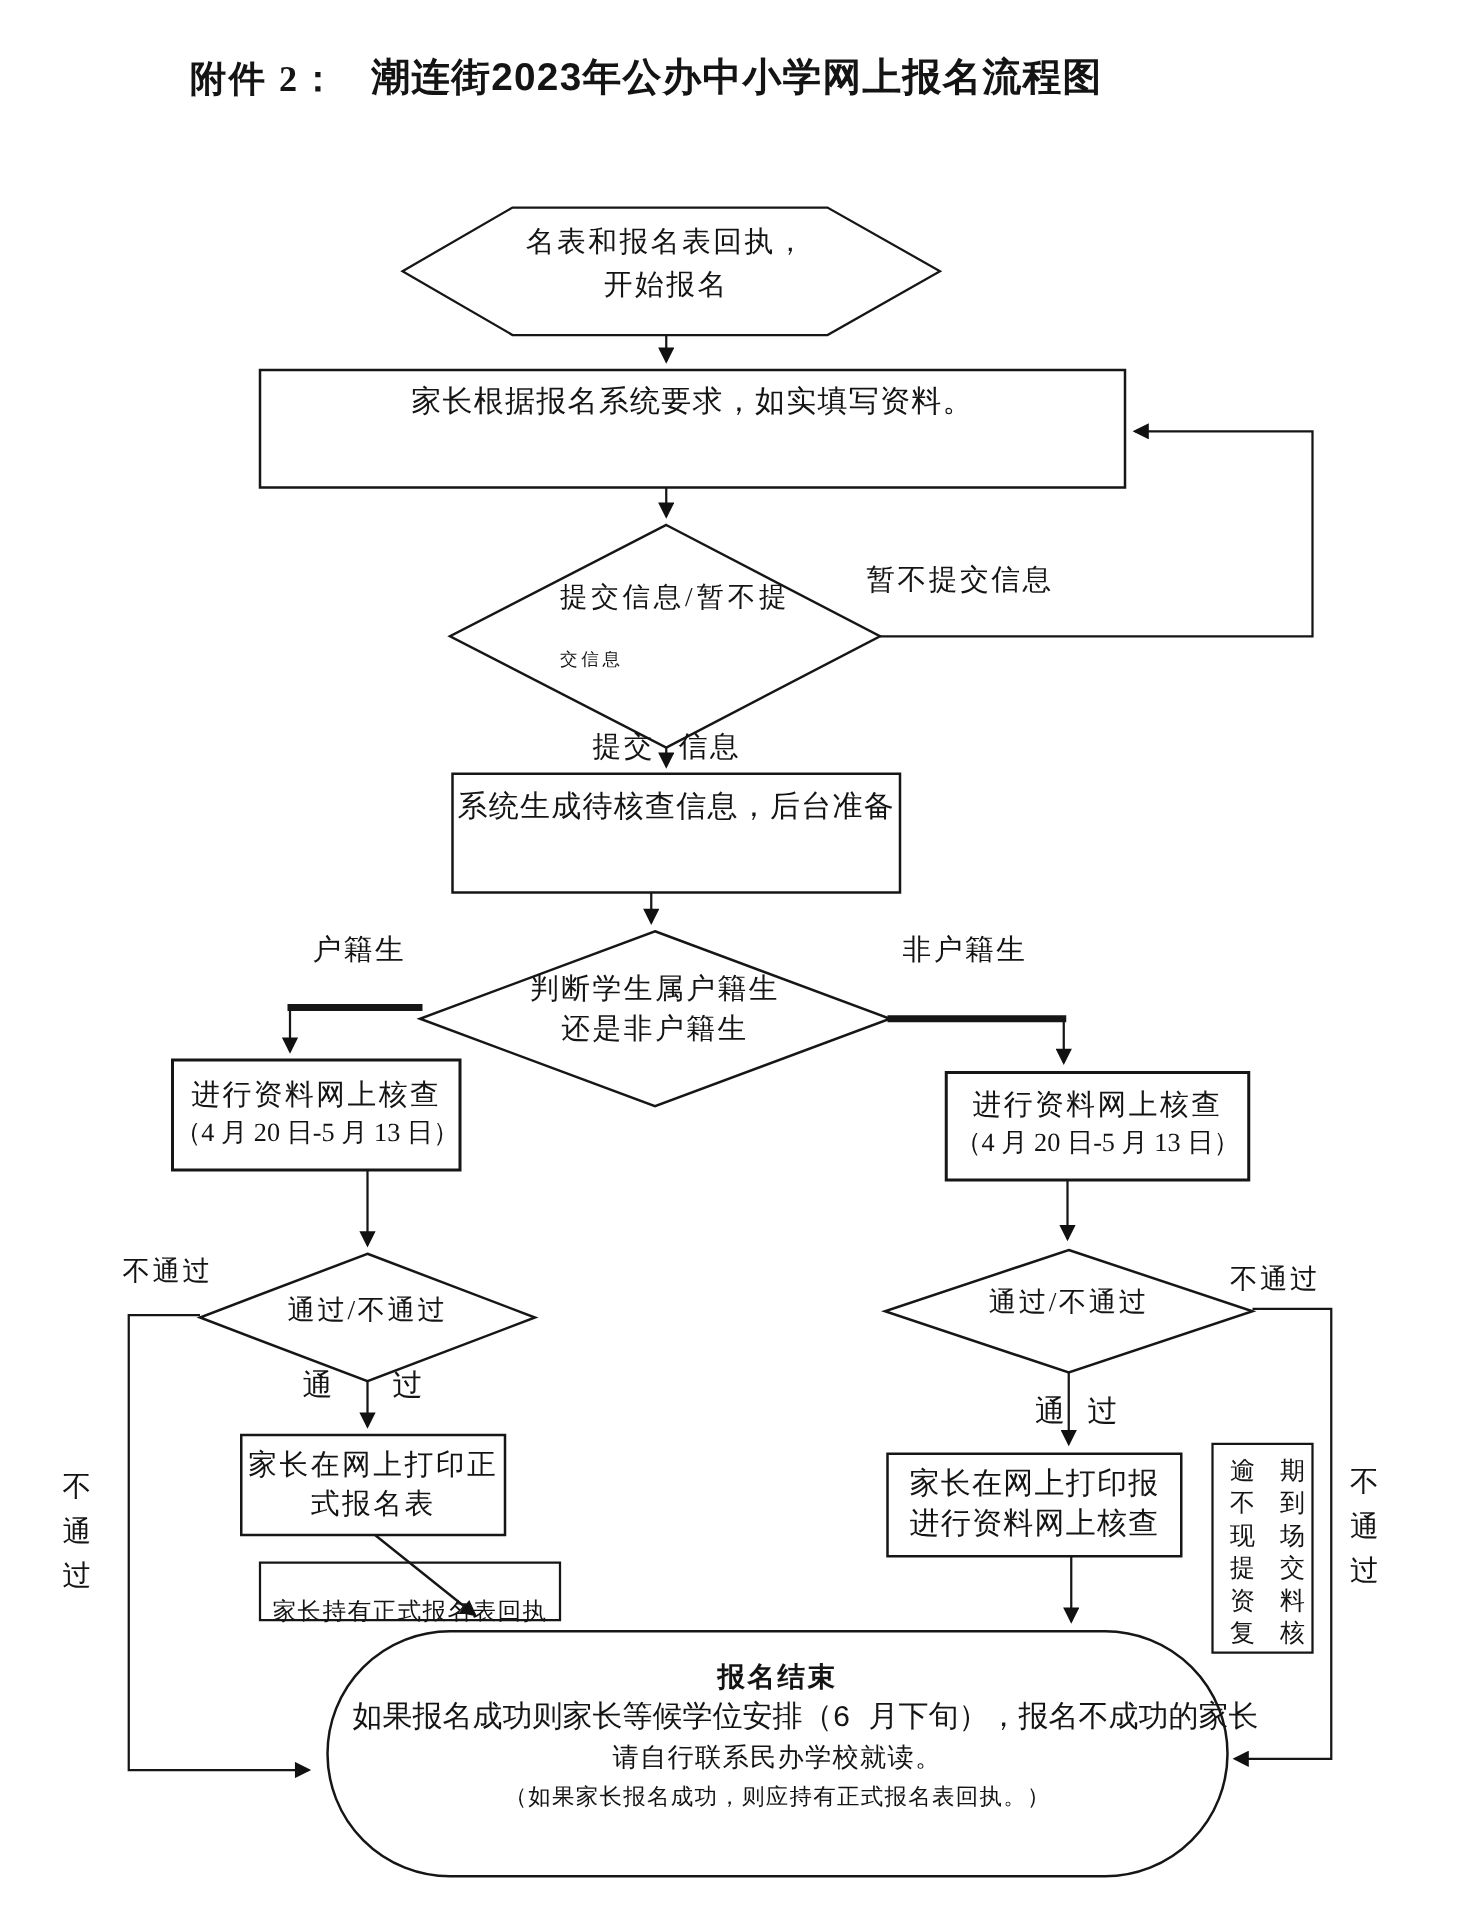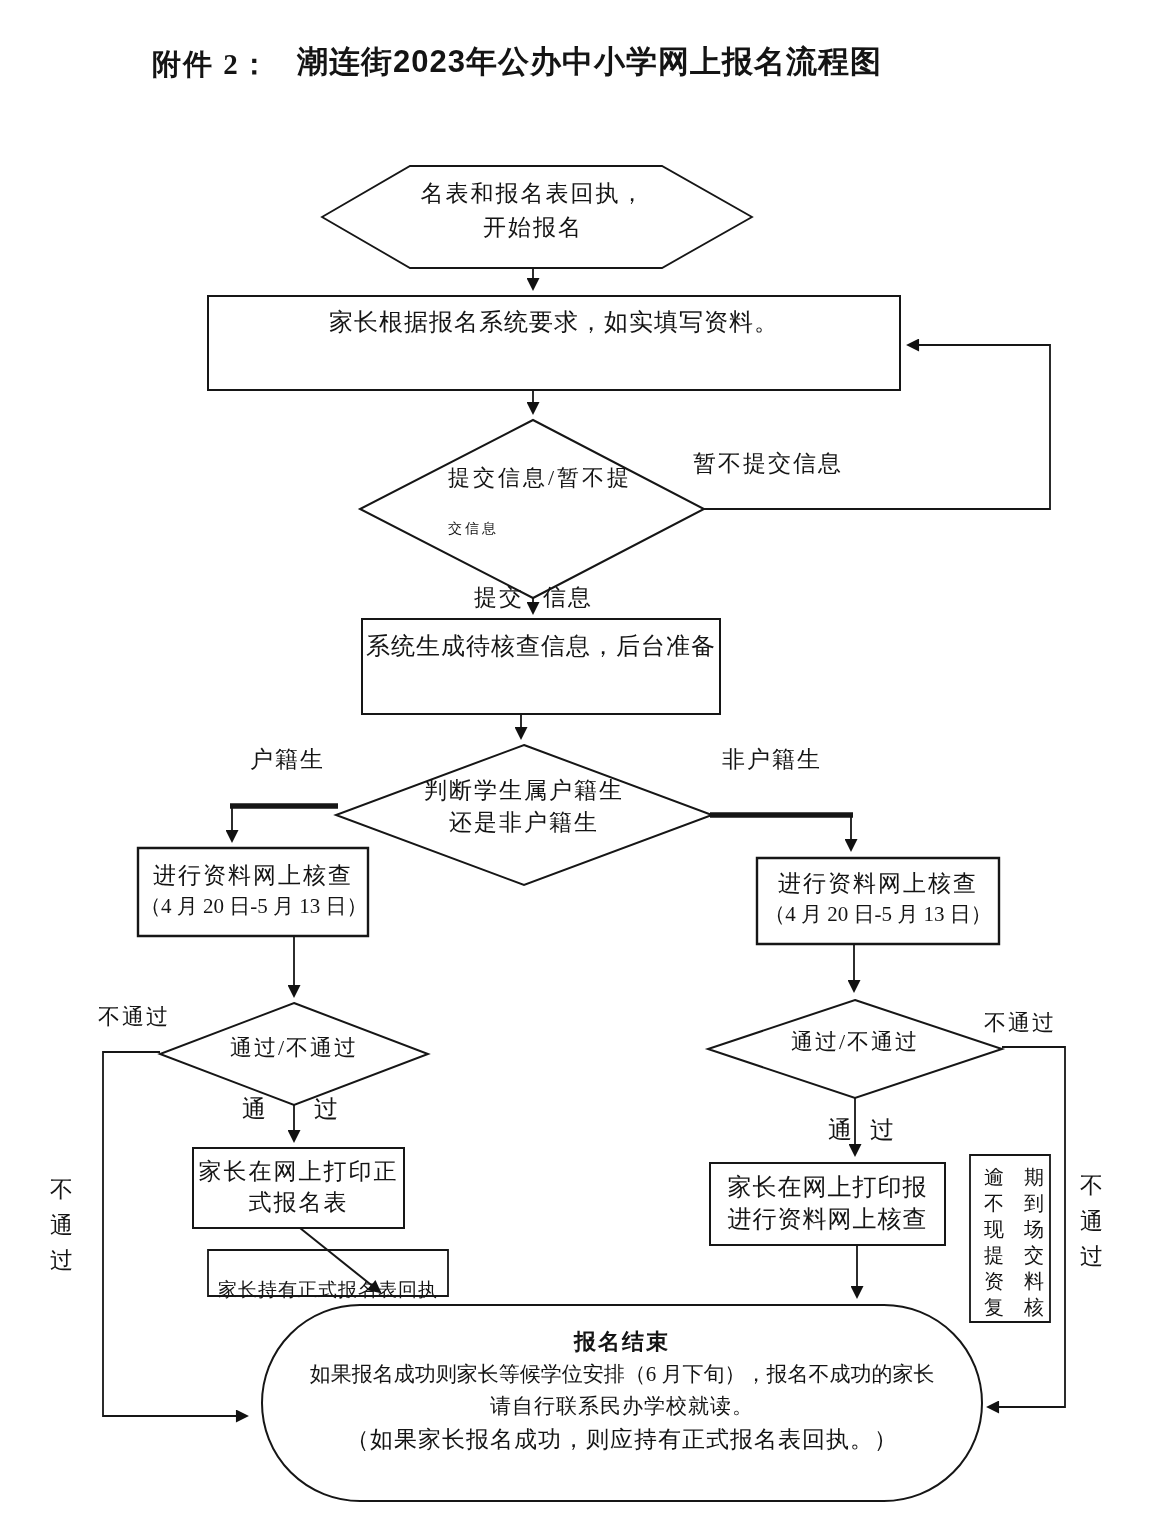--- a/index.html
+++ b/index.html
@@ -140,17 +140,17 @@
   <div class="t ov-row" style="left:976px;top:1193px;width:68px;font-size:20px;">不到</div>
   <div class="t ov-row" style="left:976px;top:1219px;width:68px;font-size:20px;">现场</div>
   <div class="t ov-row" style="left:976px;top:1245px;width:68px;font-size:20px;">提交</div>
   <div class="t ov-row" style="left:976px;top:1271px;width:68px;font-size:20px;">资料</div>
   <div class="t ov-row" style="left:976px;top:1297px;width:68px;font-size:20px;">复核</div>
 
   <div class="t vert" style="left:50px;top:1172px;width:26px;">不通过</div>
   <div class="t vert" style="left:1080px;top:1168px;width:26px;">不通过</div>
 
   <div class="t c bold" style="left:362px;top:1331px;width:520px;font-size:22px;">报名结束</div>
-  <div class="t c" style="left:282px;top:1364px;width:680px;font-size:21px;letter-spacing:0;">如果报名成功则家长等候学位安排（6 月下旬），报名不成功的家长</div>
+  <div class="t c" style="left:282px;top:1364px;width:680px;font-size:24px;letter-spacing:0;font-family:Liberation Mono, monospace;">如果报名成功则家长等候学位安排（6 月下旬），报名不成功的家长</div>
   <div class="t c" style="left:282px;top:1396px;width:680px;font-size:21px;letter-spacing:1px;">请自行联系民办学校就读。</div>
-  <div class="t c" style="left:282px;top:1428px;width:680px;font-size:23px;letter-spacing:1px;">（如果家长报名成功，则应持有正式报名表回执。）</div>
+  <div class="t c" style="left:282px;top:1428px;width:680px;font-size:18px;letter-spacing:1px;">（如果家长报名成功，则应持有正式报名表回执。）</div>
 
 </div>
 
 </body></html>

